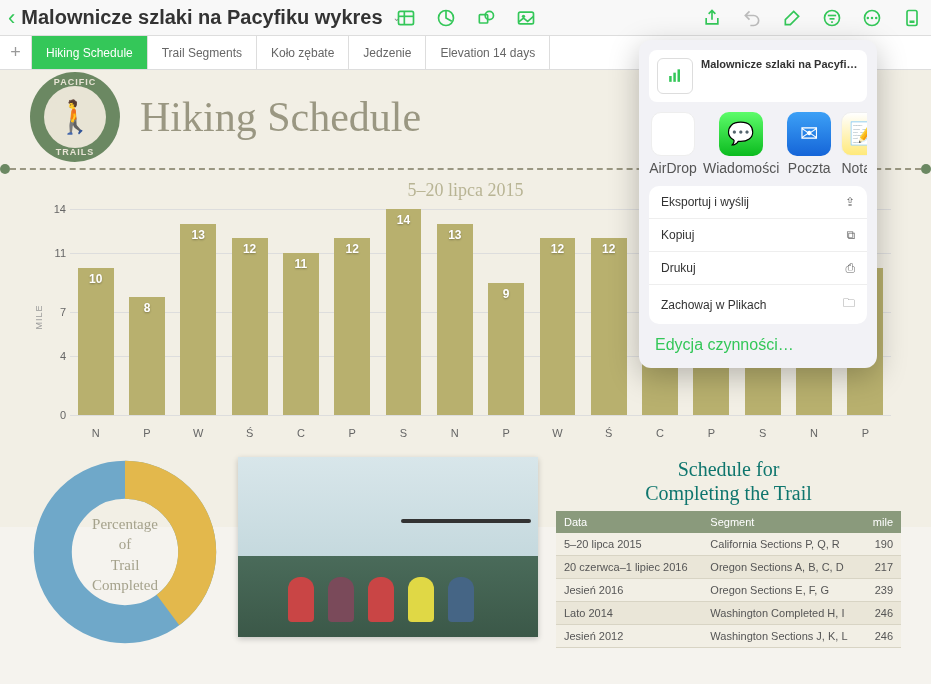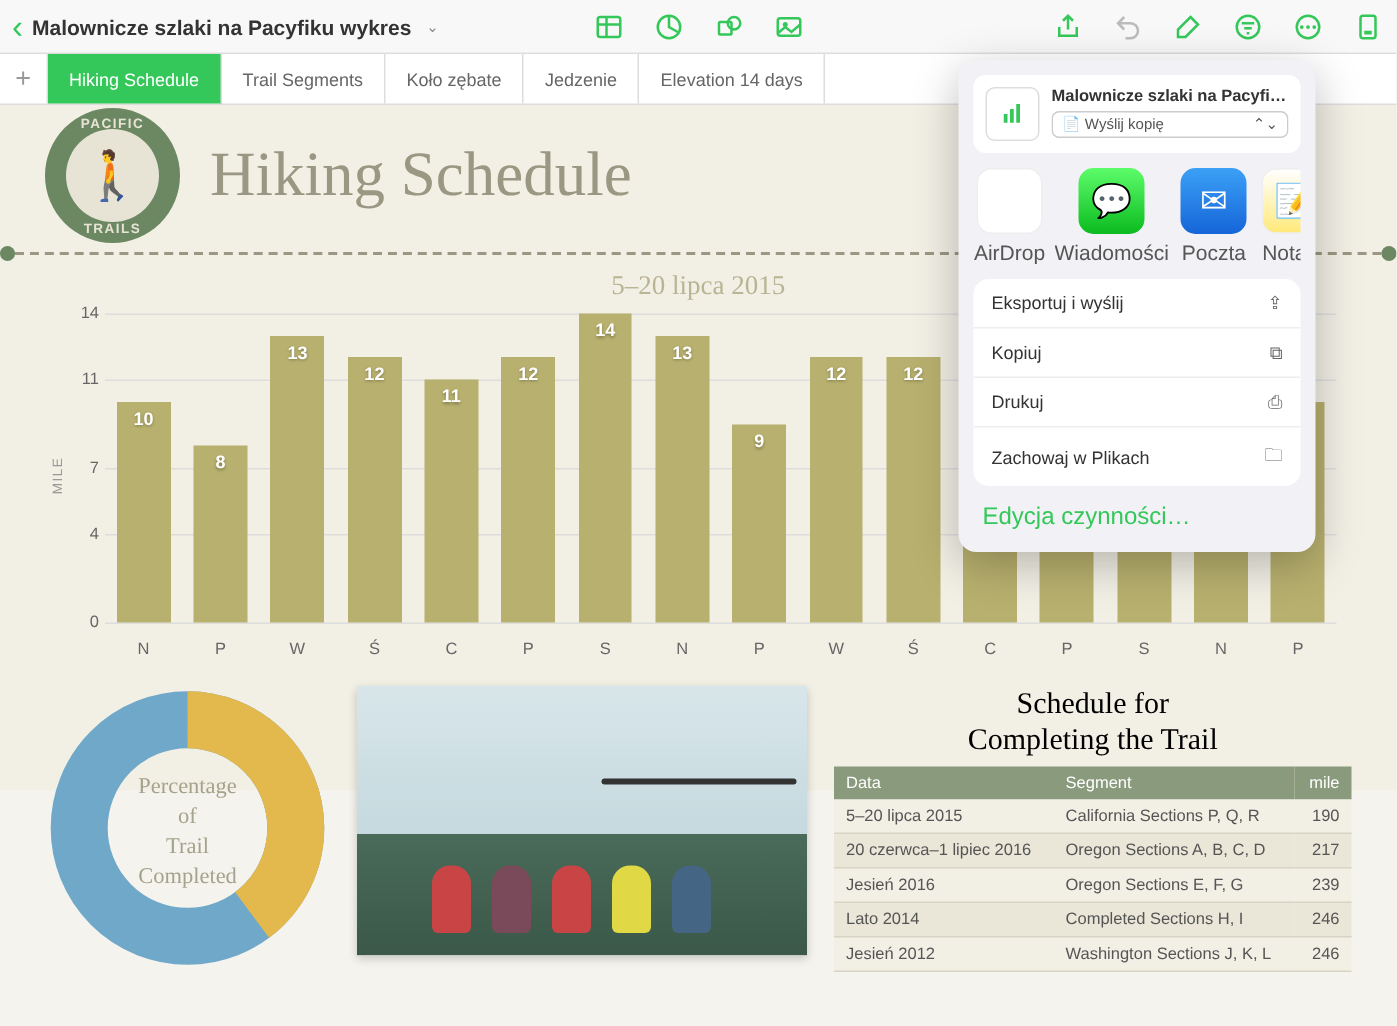--- a/index.html
+++ b/index.html
@@ -3,21 +3,21 @@
 <meta charset="utf-8">
 <style>
 * { box-sizing: border-box; margin: 0; padding: 0; }
 body { font-family: -apple-system, "Helvetica Neue", Arial, sans-serif; width: 931px; height: 684px; background: #f5f3ee; overflow: hidden; position: relative; }
 
 .toolbar { background: #f8f8f8; height: 36px; display: flex; align-items: center; padding: 0 8px; border-bottom: 1px solid #ddd; }
 .tb-left { display: flex; align-items: center; gap: 6px; flex: 1; }
 .tb-center { display: flex; gap: 18px; align-items: center; position: absolute; left: 50%; transform: translateX(-50%); }
 .tb-right { display: flex; gap: 18px; align-items: center; }
 .back-chevron { color: #34c759; font-size: 22px; cursor: pointer; }
-.doc-title { font-size: 14px; font-weight: 600; color: #333; }
+.doc-title { font-size: 20px; font-weight: 600; color: #333; }
 .drop-chevron { color: #888; font-size: 10px; margin-left: 4px; }
 .tb-icon { width: 22px; height: 22px; display: flex; align-items: center; justify-content: center; color: #34c759; cursor: pointer; }
 .tb-icon.disabled { color: #bbb; }
 
 .tabbar { background: #fff; height: 34px; display: flex; border-bottom: 1px solid #ddd; }
 .tab-plus { width: 32px; display: flex; align-items: center; justify-content: center; color: #999; border-right: 1px solid #ddd; cursor: pointer; font-size: 18px; }
 .tab { padding: 0 14px; display: flex; align-items: center; font-size: 12px; color: #666; border-right: 1px solid #ddd; cursor: pointer; }
 .tab.active { background: #34c759; color: #fff; }
 
 .sheet { position: relative; padding: 2px 30px; background: #f2efe5; height: 457px; }
@@ -57,21 +57,21 @@
 .donut-center { position: absolute; top: 50%; left: 50%; transform: translate(-50%, -50%); text-align: center; font-family: Georgia, serif; font-size: 15px; color: #a5a28c; line-height: 1.35; }
 
 .photo { width: 300px; height: 180px; position: relative; overflow: hidden; box-shadow: 0 2px 6px rgba(0,0,0,.2); }
 .sky { position: absolute; inset: 0; background: linear-gradient(#d8e6ea 0%, #c5d9de 55%, #4a6b5a 55%, #3b5848 100%); }
 .person { position: absolute; bottom: 15px; width: 26px; height: 45px; border-radius: 12px 12px 4px 4px; }
 .p1 { left: 50px; background: #c94545; } .p2 { left: 90px; background: #7a4a5a; }
 .p3 { left: 130px; background: #c94545; } .p4 { left: 170px; background: #e0d845; }
 .p5 { left: 210px; background: #456585; }
 
 .table-wrap { flex: 1; }
-.table-title { font-family: Georgia, serif; font-size: 20px; color: #000000; text-align: center; margin-bottom: 6px; line-height: 1.2; }
+.table-title { font-family: Georgia, serif; font-size: 20px; color: #0f766e; text-align: center; margin-bottom: 6px; line-height: 1.2; }
 table { width: 100%; border-collapse: collapse; font-size: 11px; }
 th { background: #8a9a7c; color: #fff; padding: 5px 8px; text-align: left; font-weight: normal; }
 th:last-child { text-align: right; }
 td { padding: 5px 8px; border-bottom: 1px solid #d8d4c4; color: #555; }
 td:last-child { text-align: right; }
 tbody tr:nth-child(even) { background: #eae6d8; }
 tbody tr:nth-child(odd) { background: #f2efe5; }
 
 
 .share-sheet { position: absolute; top: 40px; right: 54px; width: 238px; background: #f2f2f6; border-radius: 12px; box-shadow: 0 8px 30px rgba(0,0,0,.25); padding: 10px; z-index: 100; }
@@ -357,21 +357,21 @@
               <td>Oregon Sections A, B, C, D</td>
               <td>217</td>
             </tr>
             <tr>
               <td>Jesień 2016</td>
               <td>Oregon Sections E, F, G</td>
               <td>239</td>
             </tr>
             <tr>
               <td>Lato 2014</td>
-              <td>Completed Sections H, I</td>
+              <td>Washington Completed H, I</td>
               <td>246</td>
             </tr>
             <tr>
               <td>Jesień 2012</td>
               <td>Washington Sections J, K, L</td>
               <td>246</td>
             </tr>
           </tbody>
       </table>
     </div>
@@ -384,24 +384,20 @@
   <div class="share-header">
     <div class="share-doc-icon">
       <svg viewBox="0 0 24 24">
           <rect x="5" y="12" width="3" height="7" fill="#34c759"></rect>
           <rect x="10" y="8" width="3" height="11" fill="#34c759"></rect>
           <rect x="15" y="4" width="3" height="15" fill="#34c759"></rect>
         </svg>
     </div>
     <div class="share-header-text">
       <div class="share-doc-name">Malownicze szlaki na Pacyfiku wykre...</div>
-      <div class="share-mode">
-        <span>📄 <span>Wyślij kopię</span></span>
-          <span>⌃⌄</span>
-      </div>
     </div>
   </div>
   <div class="share-apps" id="share-apps">
       <div class="share-app">
         <div class="app-icon airdrop-ic">◎</div>
         <div class="app-label">AirDrop</div>
       </div>
       <div class="share-app">
         <div class="app-icon msg-ic">💬</div>
         <div class="app-label">Wiadomości</div>

